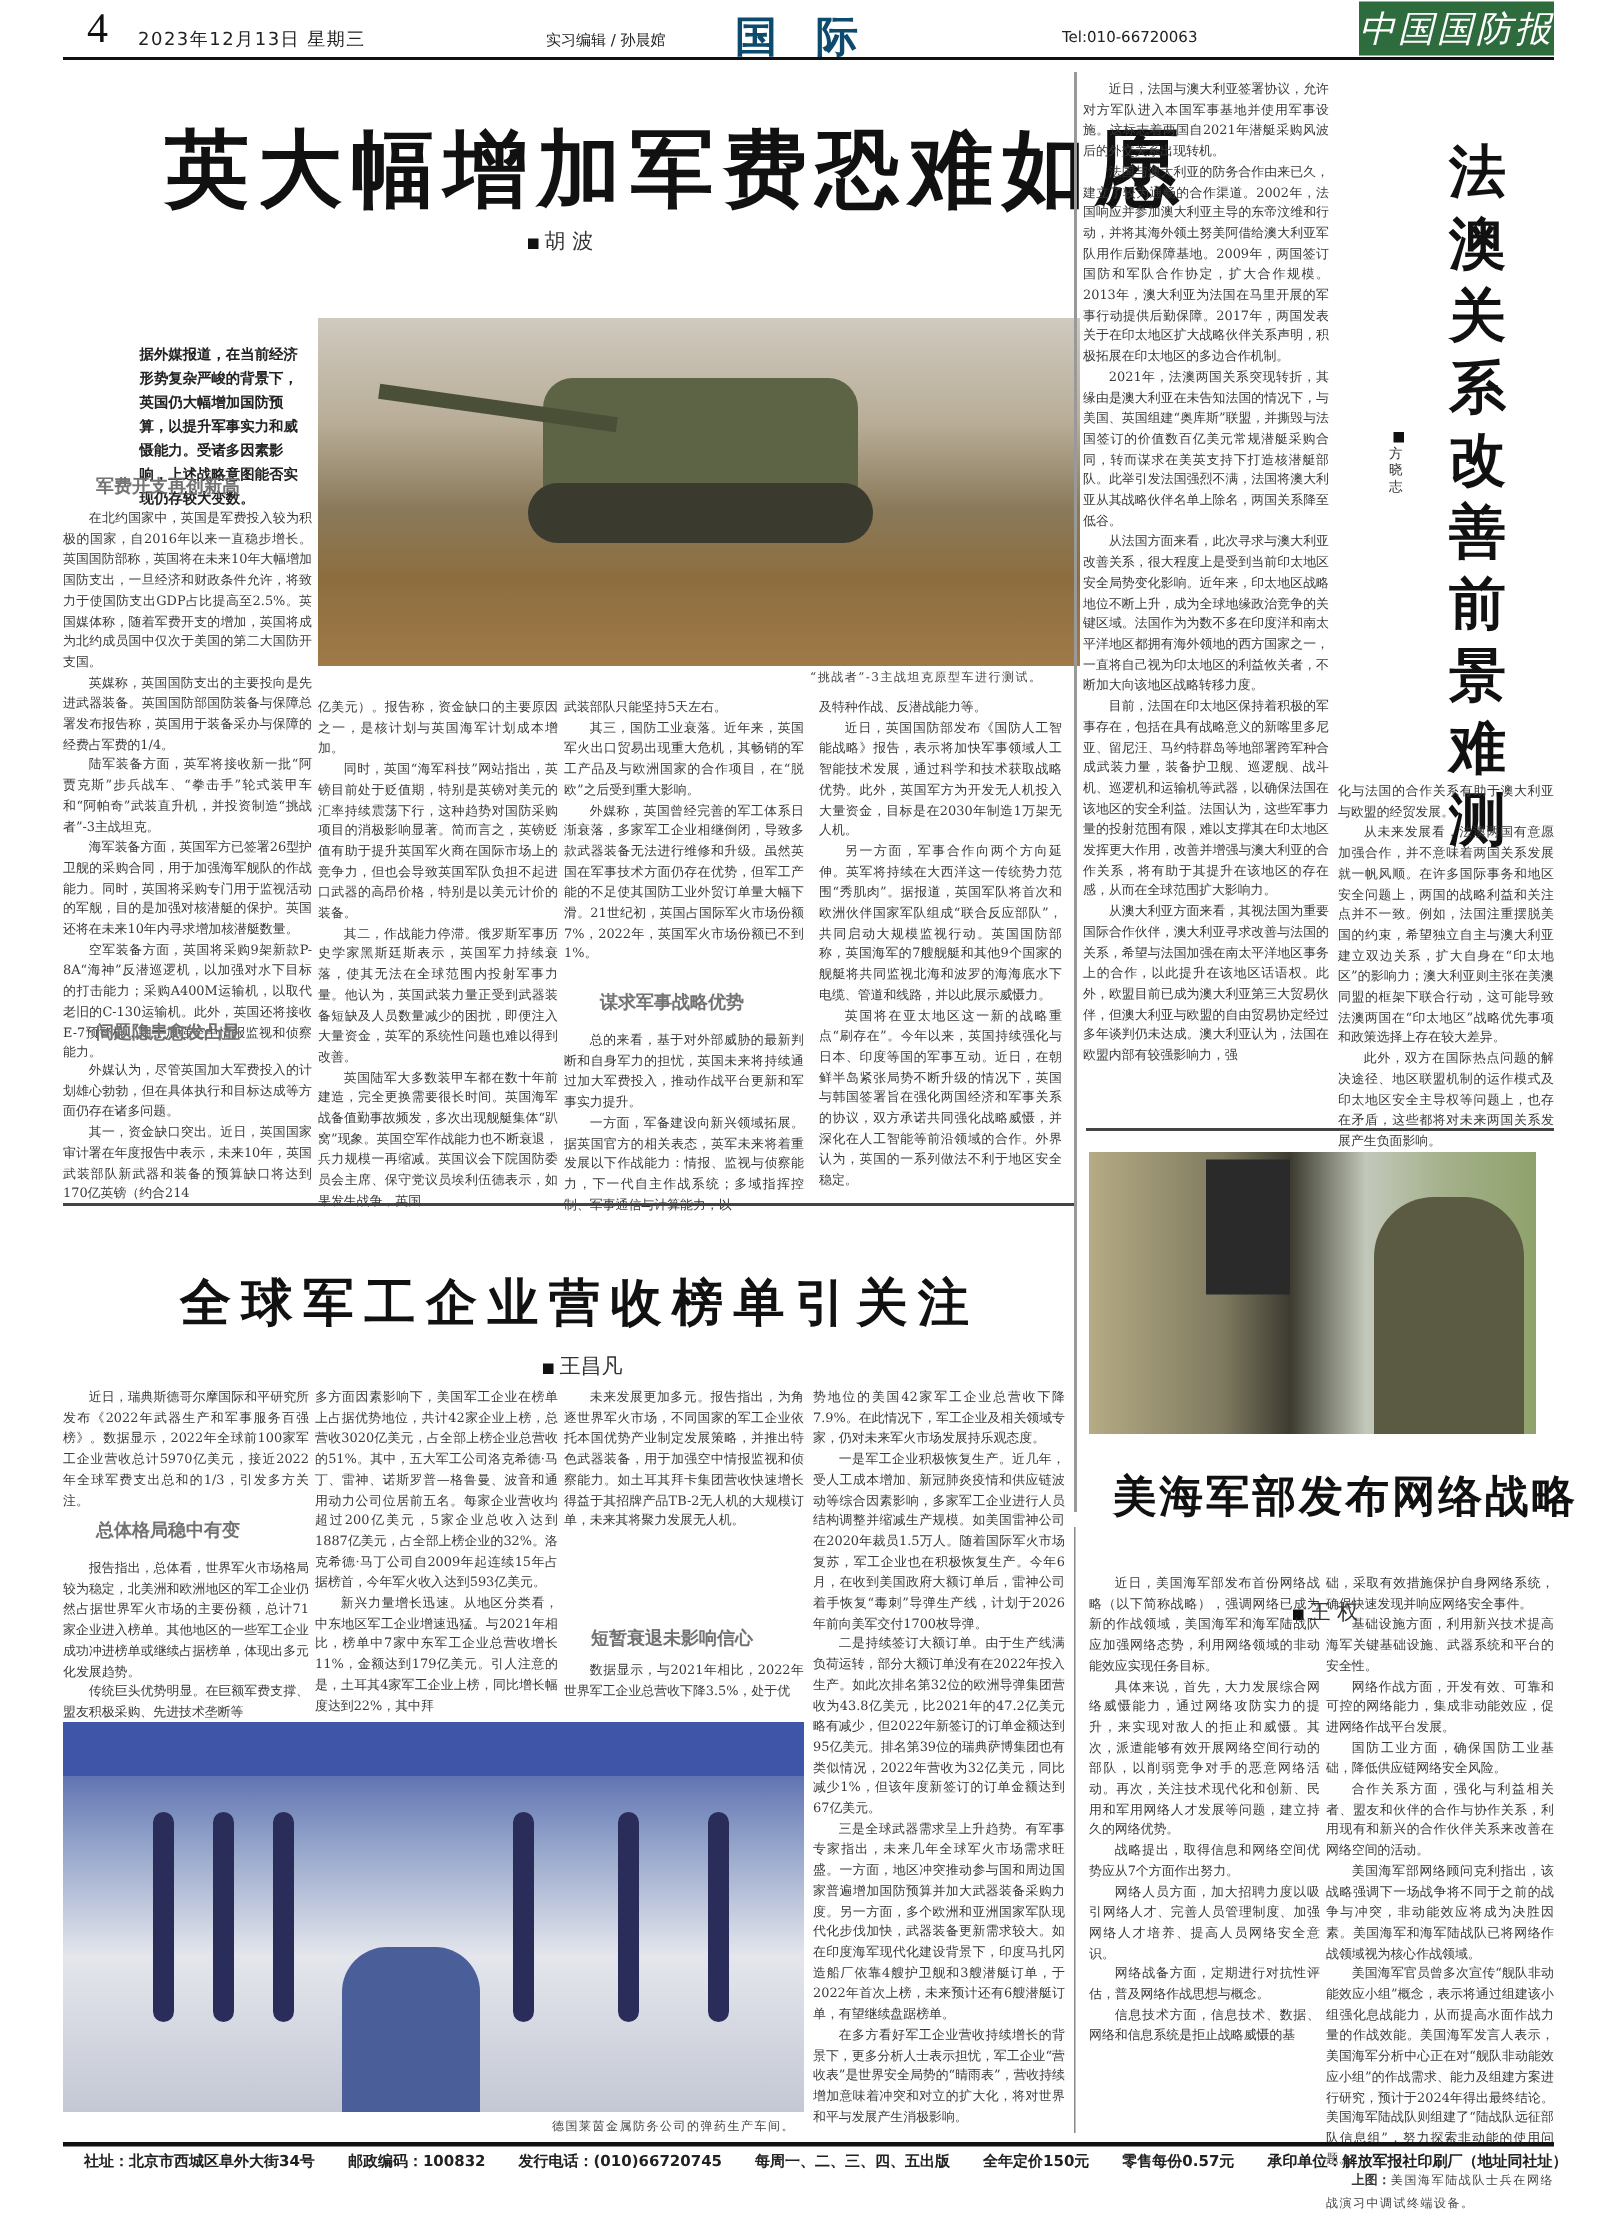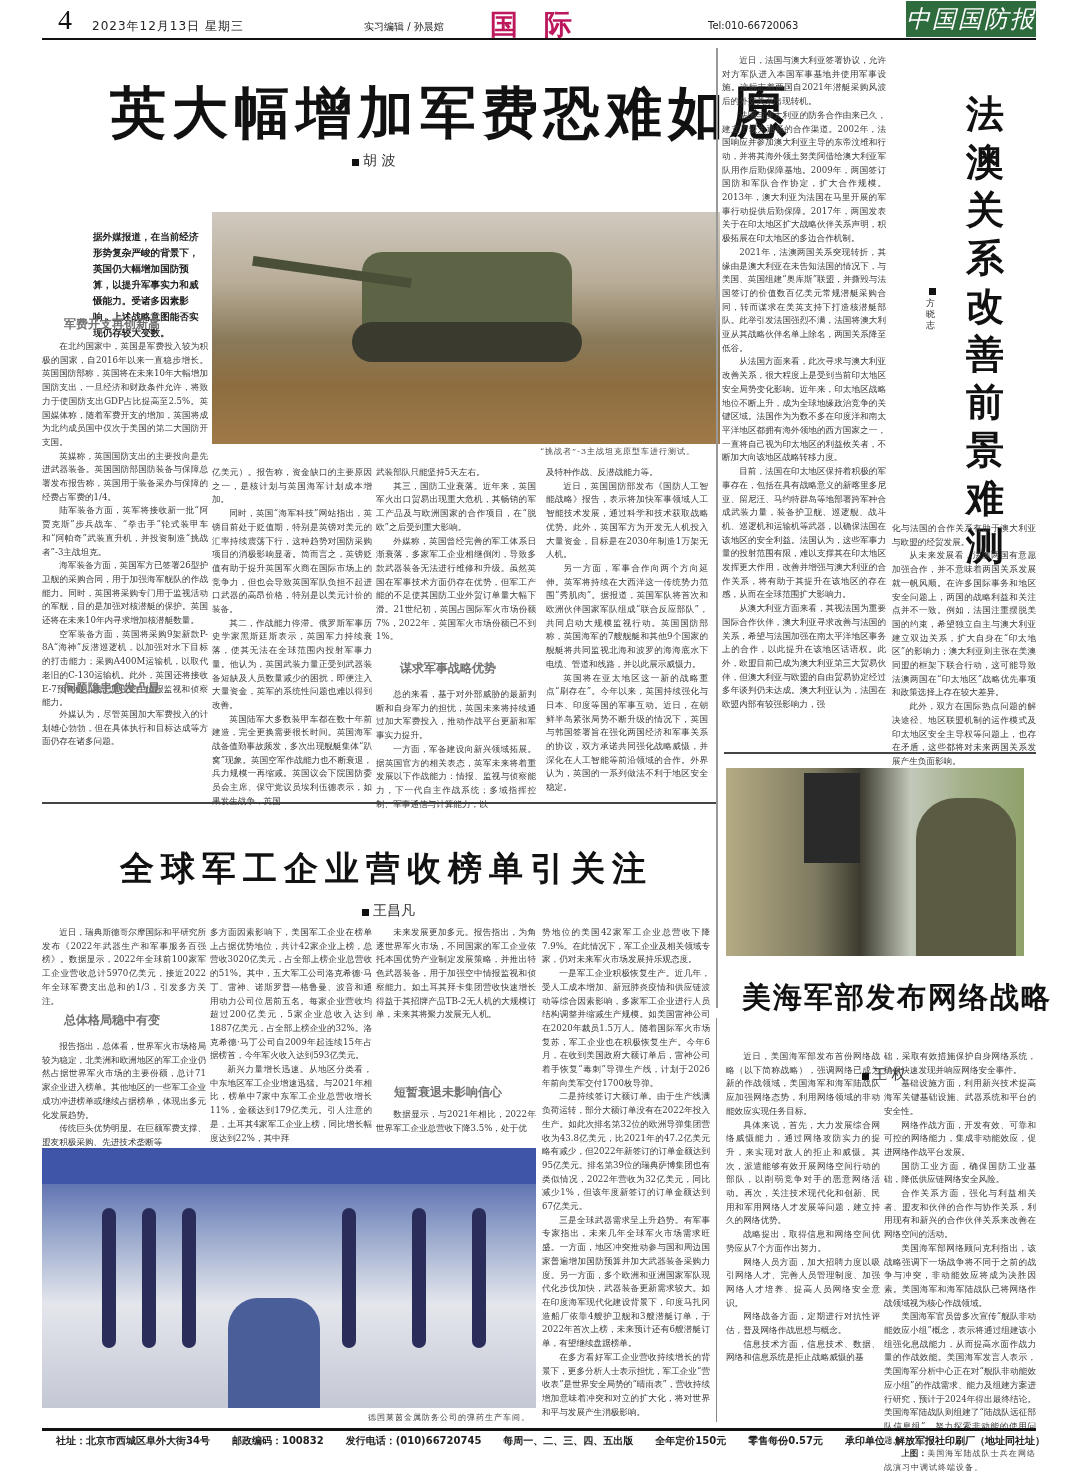--- a/index.html
+++ b/index.html
@@ -3,21 +3,21 @@
 <meta charset="utf-8">
 <style>
 *{box-sizing:border-box;margin:0;padding:0}
 html,body{width:1080px;height:1484px;background:#fff;overflow:hidden}
 body{position:relative;font-family:"DejaVu Serif",serif;color:#2b2b2b}
 .abs{position:absolute}
 
 .pg-num{left:58px;top:4px;font-size:28px;font-family:"Liberation Serif",serif;color:#111}
 .date{left:92px;top:18px;font-size:12px;font-family:"DejaVu Sans",sans-serif;color:#222;letter-spacing:1px}
 .editor{left:364px;top:20px;font-size:10px;font-family:"DejaVu Sans",sans-serif;color:#222}
-.section{left:490px;top:6px;font-size:28px;font-weight:bold;font-family:"DejaVu Sans",sans-serif;color:#be185d;letter-spacing:26px}
+.section{left:490px;top:6px;font-size:28px;font-weight:bold;font-family:"DejaVu Sans",sans-serif;color:#0c4a6e;letter-spacing:26px}
 .tel{left:708px;top:20px;font-size:10px;font-family:"DejaVu Sans",sans-serif;color:#222}
 .logo{left:906px;top:1px;width:130px;height:36px;background:#2e6b3d;color:#fff;font-size:24px;font-family:"DejaVu Serif",serif;text-align:center;line-height:36px;letter-spacing:2px;font-style:italic}
 .mast-rule{left:42px;top:38px;width:994px;height:2px;background:#111}
 
 .hl-big{font-family:"DejaVu Serif",serif;font-weight:bold;color:#111}
 .h1{left:110px;top:76px;font-size:56px;letter-spacing:6px}
 .h2{left:120px;top:846px;font-size:34px;letter-spacing:7px}
 .h3{left:742px;top:978px;font-size:29px;letter-spacing:2px}
 .vtitle{left:958px;top:90px;width:46px;font-size:38px;font-weight:bold;line-height:48px;text-align:right;color:#111}
 .byline{font-size:14px;font-family:"DejaVu Sans",sans-serif;color:#333}
@@ -72,20 +72,21 @@
 <div class="abs col" style="left:42px;top:340px;width:166px">
   <p>在北约国家中，英国是军费投入较为积极的国家，自2016年以来一直稳步增长。英国国防部称，英国将在未来10年大幅增加国防支出，一旦经济和财政条件允许，将致力于使国防支出GDP占比提高至2.5%。英国媒体称，随着军费开支的增加，英国将成为北约成员国中仅次于美国的第二大国防开支国。</p>
   <p>英媒称，英国国防支出的主要投向是先进武器装备。英国国防部国防装备与保障总署发布报告称，英国用于装备采办与保障的经费占军费的1/4。</p>
   <p>陆军装备方面，英军将接收新一批“阿贾克斯”步兵战车、“拳击手”轮式装甲车和“阿帕奇”武装直升机，并投资制造“挑战者”-3主战坦克。</p>
   <p>海军装备方面，英国军方已签署26型护卫舰的采购合同，用于加强海军舰队的作战能力。同时，英国将采购专门用于监视活动的军舰，目的是加强对核潜艇的保护。英国还将在未来10年内寻求增加核潜艇数量。</p>
   <p>空军装备方面，英国将采购9架新款P-8A“海神”反潜巡逻机，以加强对水下目标的打击能力；采购A400M运输机，以取代老旧的C-130运输机。此外，英国还将接收E-7预警机，用于加强空中情报监视和侦察能力。</p>
 </div>
 <div class="abs sub" style="left:64px;top:680px">问题隐患愈发凸显</div>
 <div class="abs col" style="left:42px;top:708px;width:166px">
   <p>外媒认为，尽管英国加大军费投入的计划雄心勃勃，但在具体执行和目标达成等方面仍存在诸多问题。</p>
+  <p>其一，资金缺口突出。近日，英国国家审计署在年度报告中表示，未来10年，英国武装部队新武器和装备的预算缺口将达到170亿英镑（约合214</p>
 </div>
 <div class="abs col" style="left:212px;top:466px;width:160px">
   <p style="text-indent:0">亿美元）。报告称，资金缺口的主要原因之一，是核计划与英国海军计划成本增加。</p>
   <p>同时，英国“海军科技”网站指出，英镑目前处于贬值期，特别是英镑对美元的汇率持续震荡下行，这种趋势对国防采购项目的消极影响显著。简而言之，英镑贬值有助于提升英国军火商在国际市场上的竞争力，但也会导致英国军队负担不起进口武器的高昂价格，特别是以美元计价的装备。</p>
   <p>其二，作战能力停滞。俄罗斯军事历史学家黑斯廷斯表示，英国军力持续衰落，使其无法在全球范围内投射军事力量。他认为，英国武装力量正受到武器装备短缺及人员数量减少的困扰，即便注入大量资金，英军的系统性问题也难以得到改善。</p>
   <p>英国陆军大多数装甲车都在数十年前建造，完全更换需要很长时间。英国海军战备值勤事故频发，多次出现舰艇集体“趴窝”现象。英国空军作战能力也不断衰退，兵力规模一再缩减。英国议会下院国防委员会主席、保守党议员埃利伍德表示，如果发生战争，英国</p>
 </div>
 <div class="abs col" style="left:376px;top:466px;width:160px">
   <p style="text-indent:0">武装部队只能坚持5天左右。</p>
   <p>其三，国防工业衰落。近年来，英国军火出口贸易出现重大危机，其畅销的军工产品及与欧洲国家的合作项目，在“脱欧”之后受到重大影响。</p>

